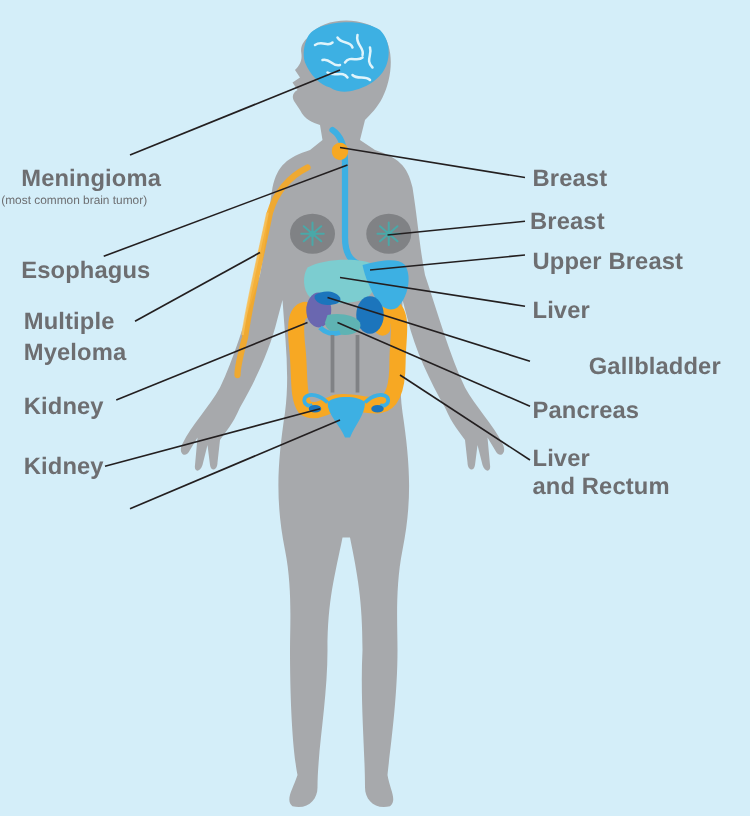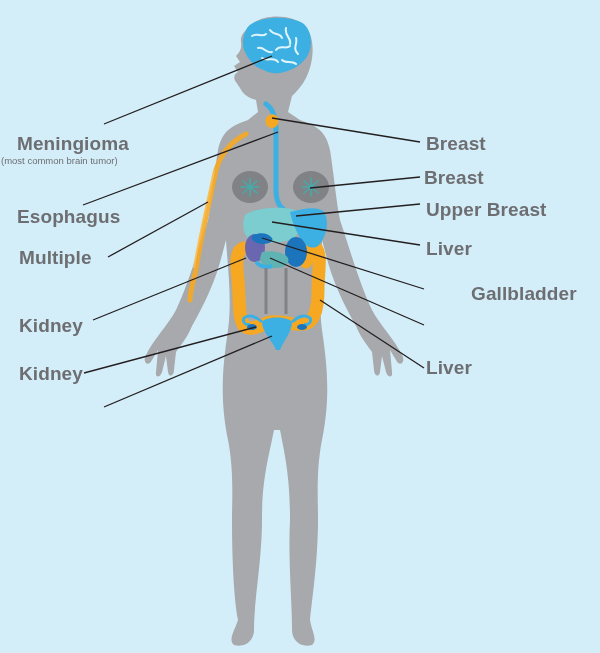--- a/index.html
+++ b/index.html
@@ -77,22 +77,25 @@
       <line x1="262" y1="238" x2="424" y2="289"></line>
       <line x1="270" y1="258" x2="424" y2="325"></line>
       <line x1="320" y1="300" x2="424" y2="368"></line>
     </g>
   </svg>
 
   <div class="label" style="left:17px; top:133px;">Meningioma</div>
   <div class="sub" style="left:1px; top:155px;">(most common brain tumor)</div>
   <div class="label" style="left:17px; top:206px;">Esophagus</div>
   <div class="label" style="left:19px; top:247px;">Multiple</div>
+  <div class="label" style="left:19px; top:272px;">Myeloma</div>
   <div class="label" style="left:19px; top:315px;text-align:center;">Kidney</div>
   <div class="label" style="left:19px; top:363px;">Kidney</div>
 
   <div class="label" style="left:426px; top:133px;">Breast</div>
   <div class="label" style="left:424px; top:167px;">Breast</div>
   <div class="label" style="left:426px; top:199px;">Upper Breast</div>
   <div class="label" style="left:426px; top:238px;">Liver</div>
   <div class="label" style="left:426px; top:283px;margin-left:45px;">Gallbladder</div>
+  <div class="label" style="left:426px; top:318px;">Pancreas</div>
   <div class="label" style="left:426px; top:357px;">Liver</div>
+  <div class="label" style="left:426px; top:379px;">and Rectum</div>
 </div>
 
 </body></html>

